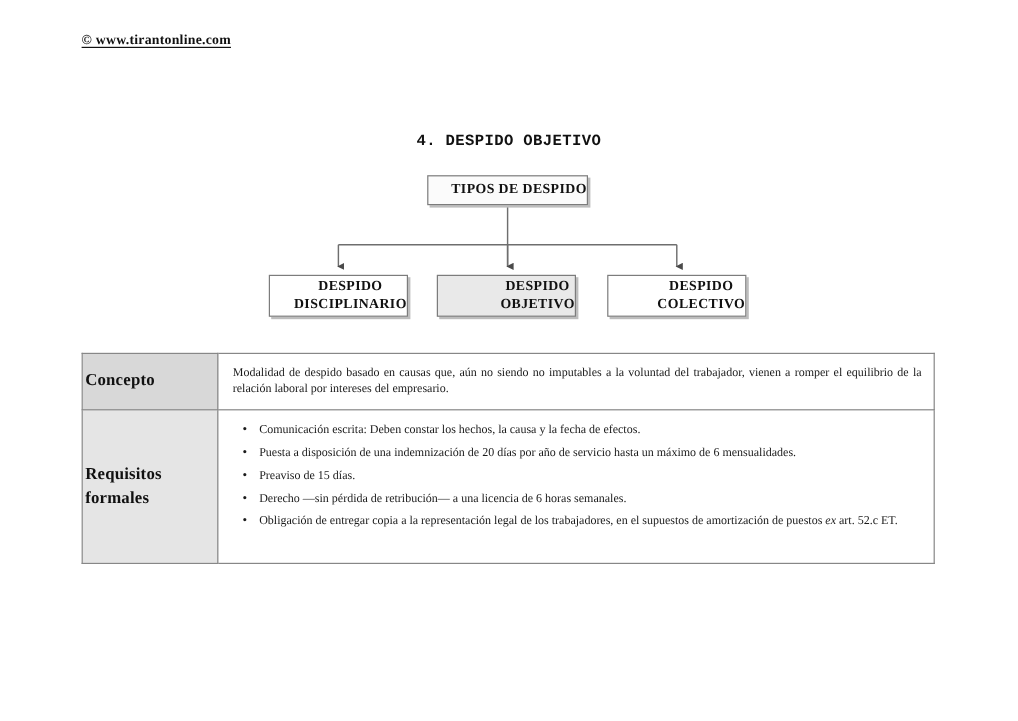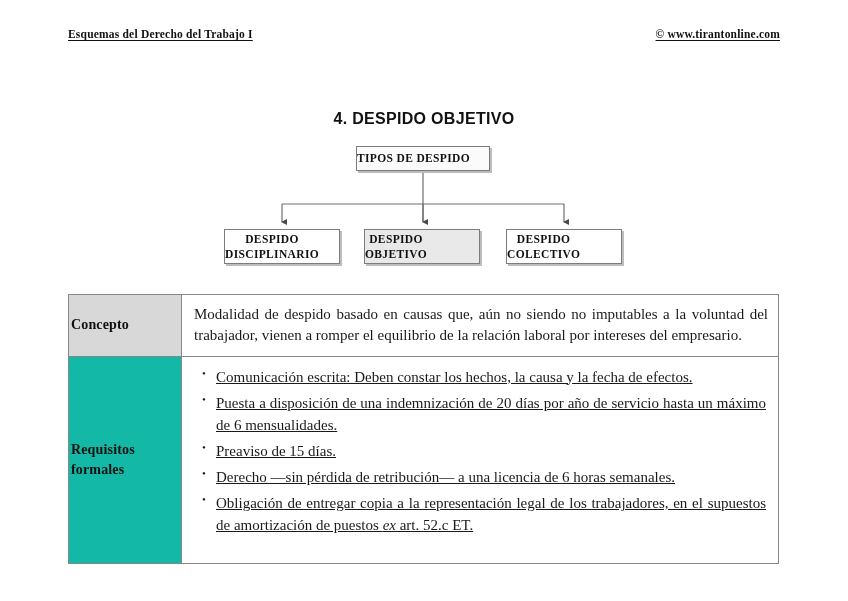--- a/index.html
+++ b/index.html
@@ -49,22 +49,22 @@
     text-align: center;
   }
 
   
   .section-title {
     position: absolute;
     top: 110px;
     left: 0;
     width: 848px;
     text-align: center;
-    font-family: Liberation Sans, sans-serif;
-    font-size: 16px;
+    font-family: Liberation Mono, monospace;
+    font-size: 13px;
     font-weight: bold;
     letter-spacing: .3px;
     color: #111111;
   }
 
   
   .diagram {
     position: absolute;
     top: 140px;
     left: 0;
@@ -72,28 +72,29 @@
     height: 140px;
   }
   .node {
     position: absolute;
     box-sizing: border-box;
     border: 1px solid #7c7c7c;
     background: #ffffff;
     box-shadow: 2px 2px 0 0 #bdbdbd;
     display: flex;
     align-items: center;
-    justify-content: flex-start;
+    justify-content: flex-end;
     text-align: center;
     font-family: "Liberation Serif", "DejaVu Serif", serif;
     font-size: 11.5px;
     font-weight: bold;
     letter-spacing: .35px;
     line-height: 1.25;
     color: #111111;
+    padding-left: 18px;
   }
   .node.root {
     left: 356px;
     top: 6px;
     width: 134px;
     height: 25px;
     background: #fbfbfb;
   }
   .node.leaf {
     top: 89px;
@@ -122,21 +123,21 @@
     width: 711px;
     border-collapse: collapse;
     table-layout: fixed;
     background: #ffffff;
   }
   .data-table td {
     border: 1px solid #878787;
     vertical-align: middle;
     padding: 9px 10px 9px 12px;
     font-family: "Liberation Serif", "DejaVu Serif", serif;
-    font-size: 15px;
+    font-size: 10px;
     line-height: 1.42;
     color: #1a1a1a;
   }
   .data-table td.row-label {
     width: 100px;
     background: #d8d8d8;
     font-weight: bold;
     font-size: 14px;
     letter-spacing: .15px;
     padding-left: 2px;
@@ -146,21 +147,20 @@
     text-align: justify;
     text-justify: inter-word;
     hyphens: none;
   }
   .data-table td.row-content.tall { padding: 10px 12px 10px 12px; }
 
   ul.bullets {
     margin: 0;
     padding: 0 0 0 22px;
     list-style: none;
-    text-decoration: underline;
   }
   ul.bullets li {
     position: relative;
     margin: 0 0 4.5px 0;
     text-align: justify;
     text-justify: inter-word;
     line-height: 1.45;
   }
   ul.bullets li:last-child { margin-bottom: 16px; }
   ul.bullets li::before {
@@ -170,21 +170,20 @@
     top: -1px;
     font-size: 11px;
     color: #1a1a1a;
   }
   .it { font-style: italic; }
 </style>
 </head>
 <body>
 
 <div class="page-header">
-  <span class="hdr-left">Esquemas del Derecho del Trabajo I</span>
   <span class="hdr-right">© www.tirantonline.com</span>
 </div>
 
 <div class="section-title">4. DESPIDO OBJETIVO</div>
 
 <div class="diagram">
 
   <svg class="connectors" width="848" height="140" viewBox="0 0 848 140">
     <defs>
       <marker id="arrowhead" markerWidth="7" markerHeight="7" refX="3" refY="5" orient="auto" markerUnits="userSpaceOnUse">
@@ -223,21 +222,21 @@
   </div>
 </div>
 
 <table class="data-table">
   <tbody>
     <tr>
       <td class="row-label" style="background: rgb(216, 216, 216); border-color: rgb(135, 135, 135);">Concepto</td>
       <td class="row-content" style="border-color: rgb(135, 135, 135);">Modalidad de despido basado en causas que, aún no siendo no imputables a la voluntad del trabajador, vienen a romper el equilibrio de la relación laboral por intereses del empresario.</td>
     </tr>
     <tr>
-      <td class="row-label" style="background: #14b8a6; border-color: rgb(135, 135, 135);">Requisitos formales</td>
+      <td class="row-label" style="background: #e5e5e5; border-color: rgb(135, 135, 135);">Requisitos formales</td>
       <td class="row-content tall" style="border-color: rgb(135, 135, 135);">
         <ul class="bullets">
           <li>Comunicación escrita: Deben constar los hechos, la causa y la fecha de efectos.</li>
           <li>Puesta a disposición de una indemnización de 20 días por año de servicio hasta un máximo de 6 mensualidades.</li>
           <li>Preaviso de 15 días.</li>
           <li>Derecho —sin pérdida de retribución— a una licencia de 6 horas semanales.</li>
           <li>Obligación de entregar copia a la representación legal de los trabajadores, en el supuestos de amortización de puestos <span class="it">ex</span> art. 52.c ET.</li>
         </ul>
       </td>
     </tr>

